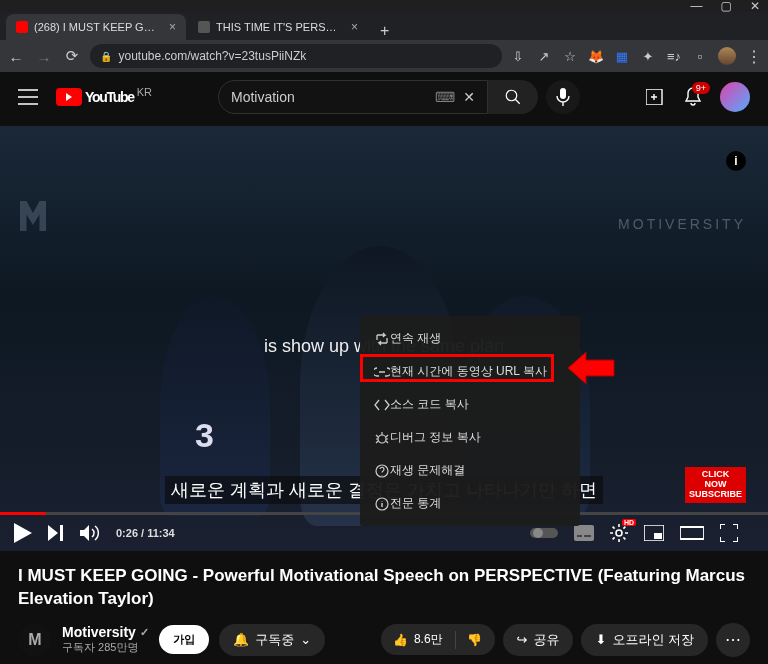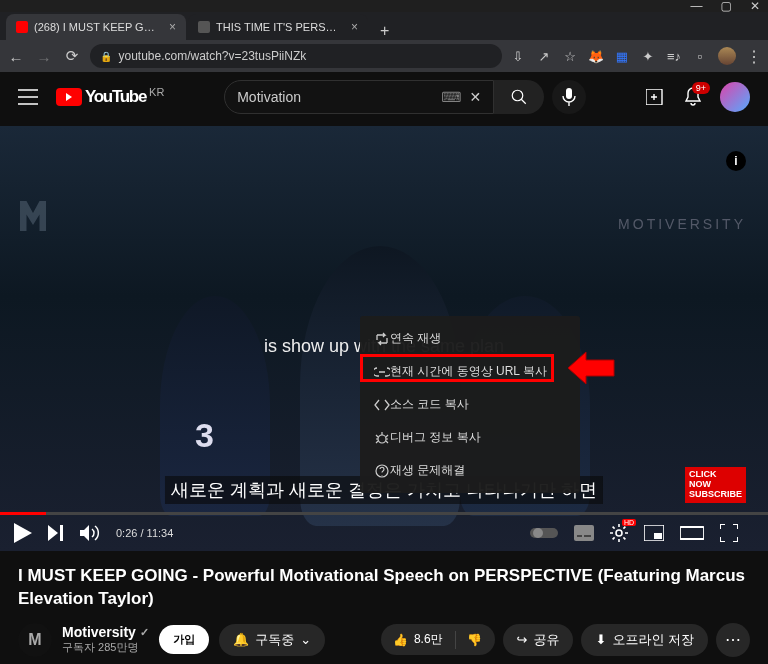--- a/index.html
+++ b/index.html
@@ -28,59 +28,59 @@
 .ext-icons { display: flex; gap: 10px; color: #ccc; font-size: 13px; align-items: center; }
 .ext-icon { width: 16px; height: 16px; display: flex; align-items: center; justify-content: center; cursor: pointer; }
 .ext-dots { font-size: 16px; cursor: pointer; }
 
 
 .yt-header { height: 50px; display: flex; align-items: center; padding: 0 18px; gap: 18px; }
 .hamburger { width: 20px; cursor: pointer; }
 .yt-logo { display: flex; align-items: center; gap: 3px; cursor: pointer; }
 .yt-play-rect { width: 26px; height: 18px; background: #f00; border-radius: 4px; display: flex; align-items: center; justify-content: center; }
 .yt-play-tri { width: 0; height: 0; border-left: 6px solid #fff; border-top: 4px solid transparent; border-bottom: 4px solid transparent; }
-.yt-text { font-size: 17px; font-weight: bold; letter-spacing: -1.3px; }
+.yt-text { font-size: 14px; font-weight: bold; letter-spacing: -1.3px; }
 .yt-kr { font-size: 11px; color: #aaa; margin-top: -10px; }
 .yt-search-wrap { flex: 1; display: flex; align-items: center; justify-content: center; }
 .yt-search { width: 270px; height: 34px; border: 1px solid #303030; background: #121212; border-radius: 17px 0 0 17px; display: flex; align-items: center; padding: 0 12px; color: #ccc; font-size: 14px; gap: 8px; }
 .yt-search .search-text { flex: 1; }
 .yt-search-btn { width: 50px; height: 34px; background: #222; border-radius: 0 17px 17px 0; display: flex; align-items: center; justify-content: center; cursor: pointer; }
 .yt-mic { width: 34px; height: 34px; background: #181818; border-radius: 50%; display: flex; align-items: center; justify-content: center; margin-left: 8px; cursor: pointer; }
 .yt-right { display: flex; align-items: center; gap: 18px; }
 .yt-icon { cursor: pointer; color: #fff; font-size: 16px; }
 .bell-wrap { position: relative; }
 .notif-badge { position: absolute; top: -5px; right: -8px; background: #cc0000; color: #fff; font-size: 9px; padding: 1px 4px; border-radius: 8px; }
 .avatar { width: 30px; height: 30px; border-radius: 50%; background: linear-gradient(135deg,#d4a,#5af); cursor: pointer; }
 
 
 .video-area { position: relative; height: 425px; background: #000; margin-top: 4px; }
 .video-frame { position: absolute; inset: 0; background: linear-gradient(180deg,#1a2838 0%,#0d1822 40%,#1a2030 100%); overflow: hidden; }
 .watermark-m { position: absolute; left: 20px; top: 75px; width: 26px; height: 30px; background: #5a6a7a; opacity: 0.5; clip-path: polygon(0 0,25% 0,50% 40%,75% 0,100% 0,100% 100%,75% 100%,75% 45%,50% 80%,25% 45%,25% 100%,0 100%); }
 .watermark-text { position: absolute; right: 22px; top: 90px; color: #889; font-size: 14px; letter-spacing: 3px; opacity: 0.55; }
 .subtitle-top { position: absolute; left: 50%; transform: translateX(-50%); top: 210px; color: #eee; font-size: 18px; white-space: nowrap; }
 .subtitle-bottom { position: absolute; left: 50%; transform: translateX(-50%); top: 350px; background: rgba(8,8,8,0.6); padding: 2px 6px; color: #fff; font-size: 18px; white-space: nowrap; }
 .info-circle { position: absolute; top: 25px; right: 22px; width: 20px; height: 20px; border-radius: 50%; background: #000; color: #fff; display: flex; align-items: center; justify-content: center; font-size: 12px; font-weight: bold; cursor: pointer; }
-.click-now { position: absolute; right: 22px; bottom: 48px; background: #d00; color: #fff; font-size: 9px; font-weight: bold; padding: 3px 4px; line-height: 1.1; cursor: pointer; }
+.click-now { position: absolute; right: 22px; bottom: 48px; background: #d00; color: #fff; font-size: 9px; font-weight: bold; padding: 3px 4px; text-align: center; line-height: 1.1; cursor: pointer; }
 .player-figure { position: absolute; background: #1a2432; border-radius: 50% 50% 10% 10%; }
 .fig1 { left: 160px; top: 170px; width: 110px; height: 220px; background: linear-gradient(#0f1826,#1a2640); }
 .fig2 { left: 300px; top: 120px; width: 160px; height: 280px; background: linear-gradient(#0e1722,#253248); }
 .fig3 { left: 460px; top: 170px; width: 130px; height: 220px; background: linear-gradient(#101a28,#1c2a42); }
 .jersey-3 { position: absolute; left: 195px; top: 290px; color: #dde; font-size: 34px; font-weight: bold; }
 
 
 .ctx-menu { position: absolute; left: 360px; top: 190px; width: 220px; background: rgba(28,28,28,0.97); border-radius: 3px; padding: 6px 0; font-size: 12px; z-index: 10; }
 .ctx-item { display: flex; align-items: center; gap: 0; padding: 8px 14px; color: #ddd; cursor: pointer; }
 .ctx-icon { width: 16px; height: 16px; display: flex; align-items: center; justify-content: center; color: #ccc; font-size: 13px; }
 .ctx-highlight { position: absolute; left: 360px; top: 228px; width: 194px; height: 28px; border: 3px solid #f00; pointer-events: none; z-index: 11; }
 .red-arrow { position: absolute; left: 566px; top: 224px; z-index: 12; pointer-events: none; }
 
 
 .progress-bar { position: absolute; bottom: 36px; left: 0; right: 0; height: 3px; background: #444; }
 .progress-fill { height: 100%; width: 6%; background: #f00; }
-.player-controls { position: absolute; bottom: 0; left: 0; right: 16px; height: 36px; display: flex; align-items: center; padding: 0 14px; gap: 16px; color: #fff; font-size: 13px; }
+.player-controls { position: absolute; bottom: 0; left: 0; right: 16px; height: 36px; display: flex; align-items: center; padding: 0 14px; gap: 16px; color: #fff; font-size: 13px; font-weight: bold; }
 .pc-left { display: flex; align-items: center; gap: 16px; }
 .pc-right { display: flex; align-items: center; gap: 16px; margin-left: auto; }
 .pc-btn { cursor: pointer; display: flex; align-items: center; }
 .time-disp { font-size: 11px; color: #ddd; }
 .gear-hd { position: relative; }
 .hd-badge { position: absolute; top: -5px; right: -8px; background: #f00; font-size: 7px; padding: 0 2px; border-radius: 2px; }
 
 
 .video-title { padding: 14px 18px 6px; font-size: 17px; font-weight: bold; line-height: 1.35; }
 .meta-row { display: flex; align-items: center; padding: 6px 18px; gap: 10px; }
@@ -247,20 +247,29 @@
     </div>
     <div class="ctx-item">
       <span class="ctx-icon">
           <svg width="14" height="14" viewBox="0 0 14 14">
             <circle cx="7" cy="7" r="6" stroke="#ccc" stroke-width="1.2" fill="none"></circle>
             <path d="M5 5a2 2 0 113 2c-.5.3-1 .7-1 1.5M7 11v.5" stroke="#ccc" stroke-width="1.2" fill="none"></path>
           </svg>
         </span>
       <span>재생 문제해결</span>
     </div>
+    <div class="ctx-item">
+      <span class="ctx-icon">
+          <svg width="14" height="14" viewBox="0 0 14 14">
+            <circle cx="7" cy="7" r="6" stroke="#ccc" stroke-width="1.2" fill="none"></circle>
+            <path d="M7 6v4M7 4v.5" stroke="#ccc" stroke-width="1.4"></path>
+          </svg>
+        </span>
+      <span>전문 통계</span>
+    </div>
   </div>
   <div class="ctx-highlight"></div>
   <svg class="red-arrow" width="50" height="36" viewBox="0 0 50 36">
     <path d="M48 10 L48 26 L20 26 L20 34 L2 18 L20 2 L20 10 Z" fill="#f00" stroke="#a00" stroke-width="1"></path>
   </svg>
 
   <div class="progress-bar">
       <div class="progress-fill"></div>
     </div>
   <div class="player-controls">

